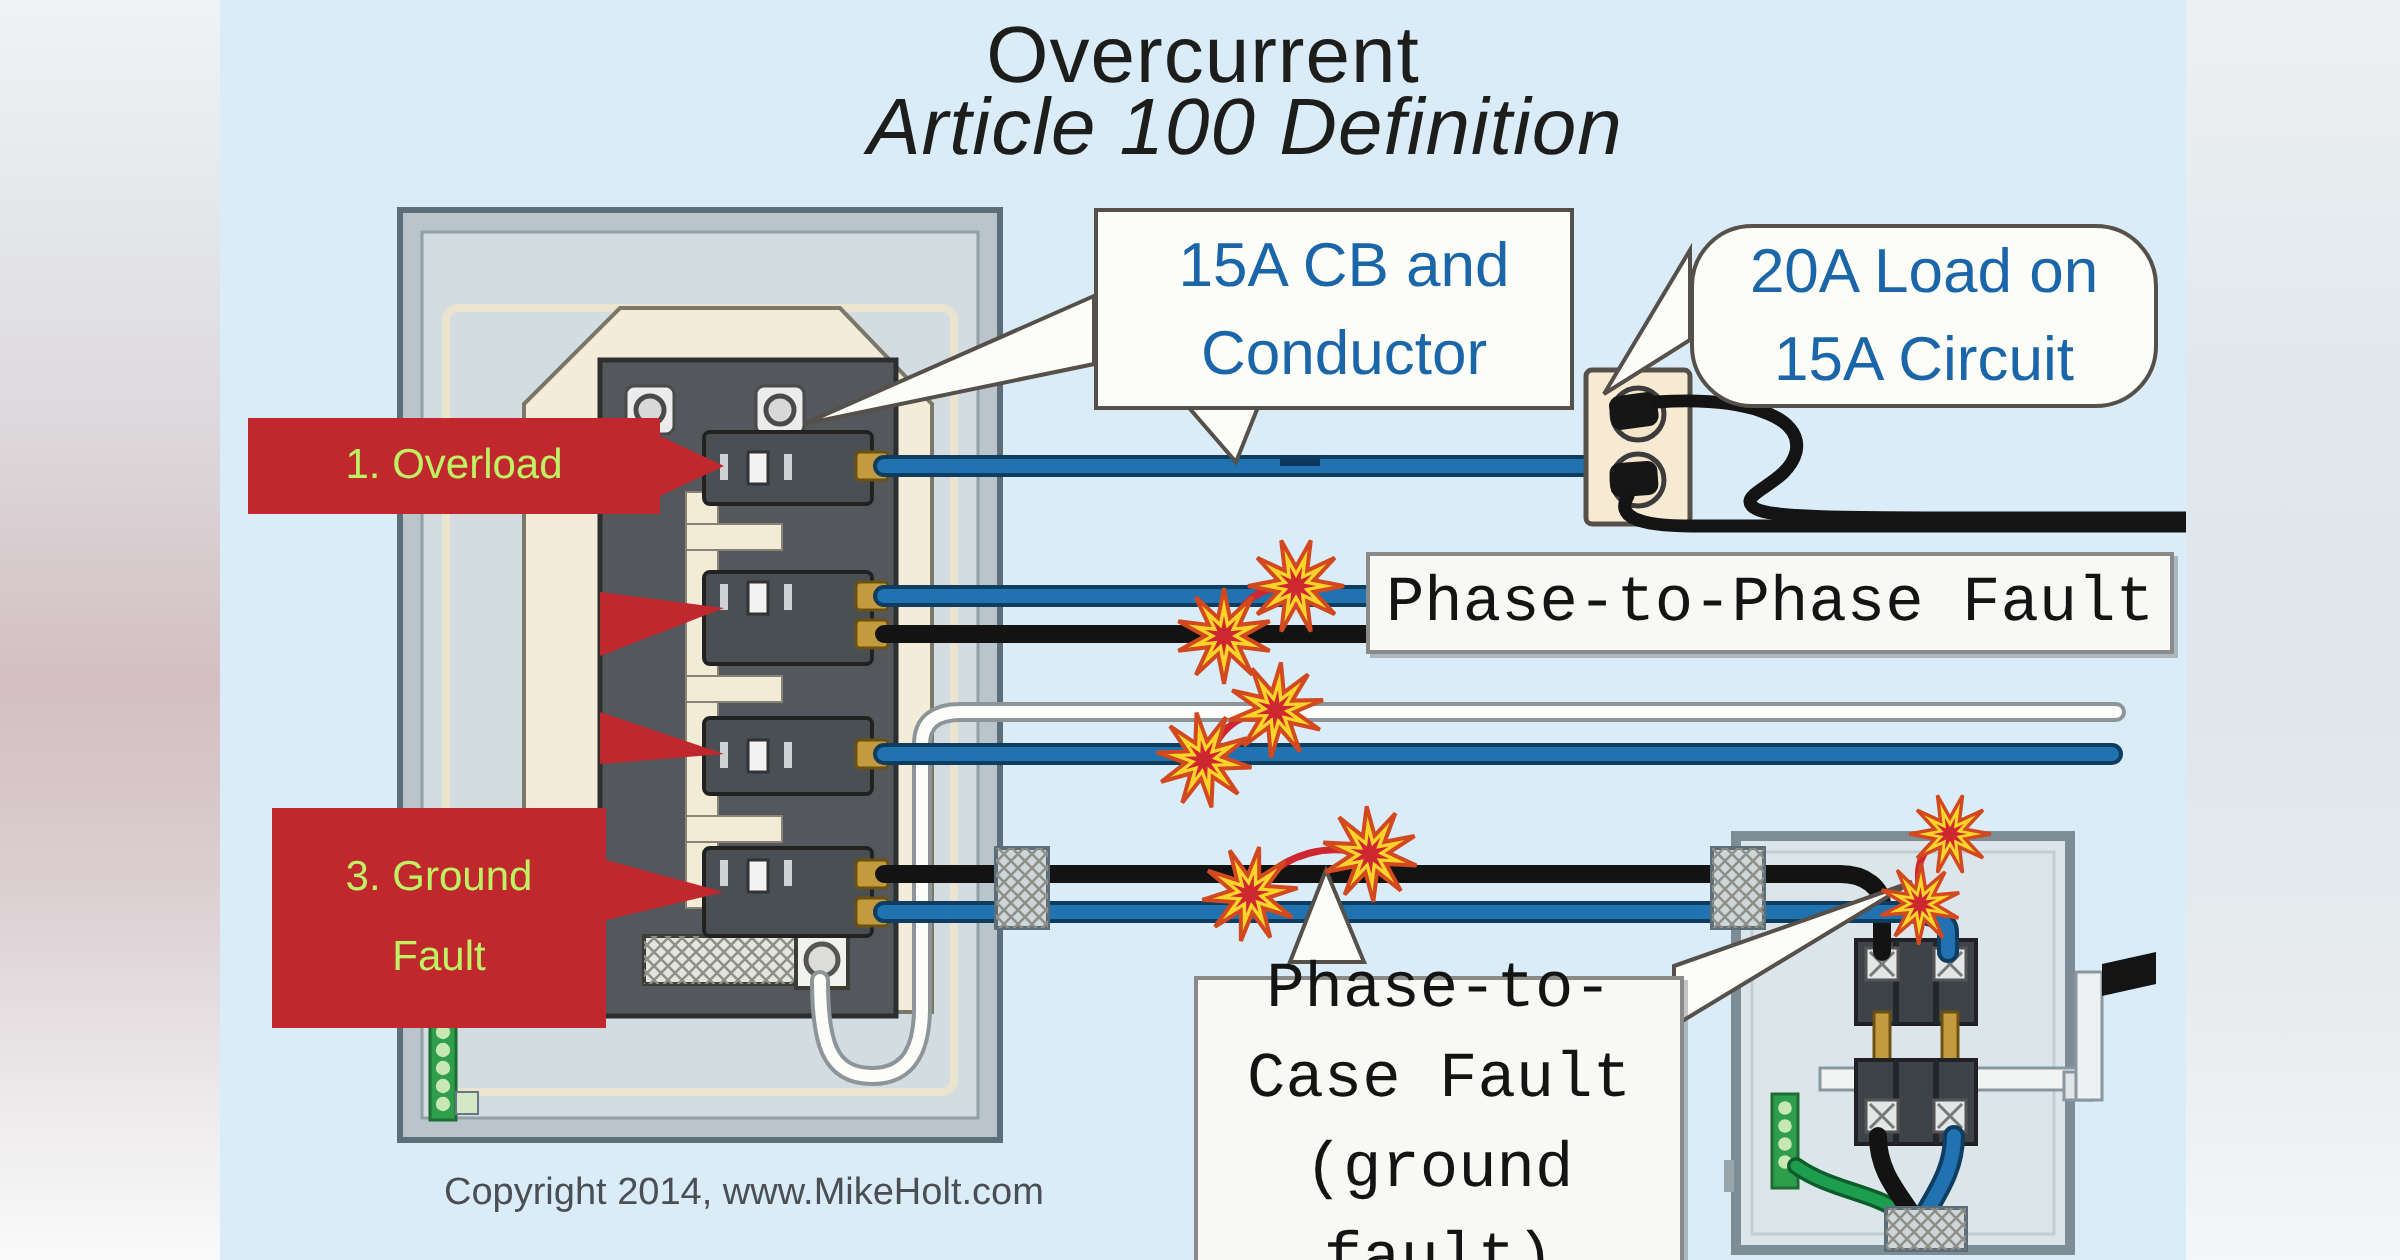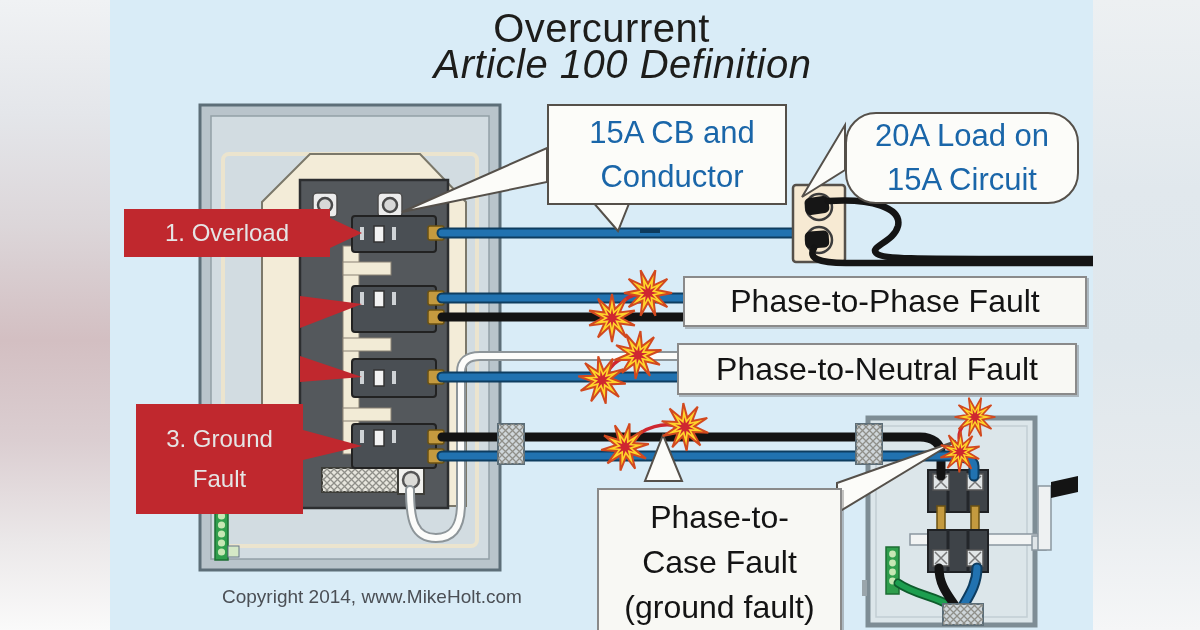--- a/index.html
+++ b/index.html
@@ -8,27 +8,27 @@
   .edge{position:absolute;top:0;height:630px;}
   .edge.left{left:0;width:110px;
     background:linear-gradient(180deg,#f0f2f4 0%,#e4e6ea 18%,#dcd6d9 36%,#d3bfc2 54%,#dbced1 70%,#ebe8e9 86%,#fafafa 100%);}
   .edge.right{left:1093px;width:107px;
     background:linear-gradient(180deg,#edf0f2 0%,#e1e8ed 30%,#dfe7ec 55%,#e7ebee 78%,#f5f6f7 100%);}
   .art{position:absolute;left:110px;top:0;width:983px;height:630px;background:#d9ecf7;}
   .art svg.layer{position:absolute;left:0;top:0;z-index:1;}
   .txt{position:absolute;z-index:2;}
   .title-line{width:983px;text-align:center;color:#1d1d1b;font-size:40px;letter-spacing:.5px;}
   .title-line.l2{font-style:italic;padding-left:21px;}
-  .redbox{background:#c0282e;color:#e5e5e5;display:flex;align-items:center;justify-content:center;
-    text-align:center;font-size:24px;line-height:40px;}
+  .redbox{background:#c0282e;color:#bef264;display:flex;align-items:center;justify-content:center;
+    text-align:center;font-size:21px;line-height:40px;}
   .callout{background:#fcfcf9;border:2px solid #55504a;color:#1a66a9;display:flex;align-items:center;
     justify-content:center;text-align:center;font-size:31px;line-height:44px;}
   .faultbox{background:#f8f8f4;border:2px solid #8a8a8a;box-shadow:2px 2px 0 rgba(90,90,90,.35);
     color:#141414;display:flex;align-items:center;justify-content:center;text-align:center;
-    font-size:32px;line-height:45px;}
+    font-size:32px;line-height:45px;font-family:Liberation Mono, monospace;}
   .ml{white-space:pre-line;}
   .copyright{font-size:19px;color:#4b4f55;}
 </style>
 </head>
 <body>
 
 <div class="stage">
   <div class="edge left"></div>
   <div class="edge right"></div>
 
@@ -228,20 +228,19 @@
     <div class="txt redbox ml" style="left:14px;top:209px;width:206px;height:48px;">1. Overload</div>
     <div class="txt redbox ml" style="left:26px;top:404px;width:167px;height:110px;">3. Ground
 Fault</div>
 
     <div class="txt callout ml" style="left:437px;top:104px;width:226px;height:97px;padding-left:10px;">15A CB and
 Conductor</div>
     <div class="txt callout ml" style="left:735px;top:112px;width:230px;height:88px;border-radius:31px;">20A Load on
 15A Circuit</div>
 
     <div class="txt faultbox" style="left:573px;top:276px;width:400px;height:47px;">Phase-to-Phase Fault</div>
-    <div class="txt faultbox" style="left:567px;top:343px;width:396px;height:48px;">Phase-to-Neutral Fault</div>
     <div class="txt faultbox ml" style="left:487px;top:478px;width:241px;height:144px;margin-top:10px;">Phase-to-
 Case Fault
 (ground fault)</div>
 
     <div class="txt copyright" style="left:112px;top:586px;">Copyright 2014, www.MikeHolt.com</div>
   </div>
 </div>
 
 </body></html>

